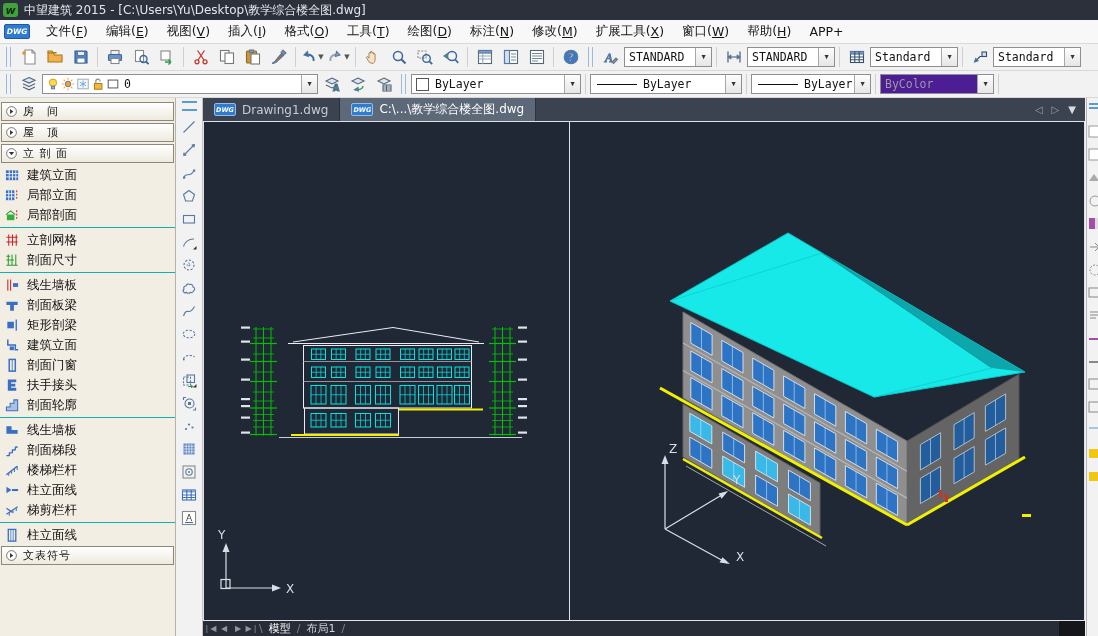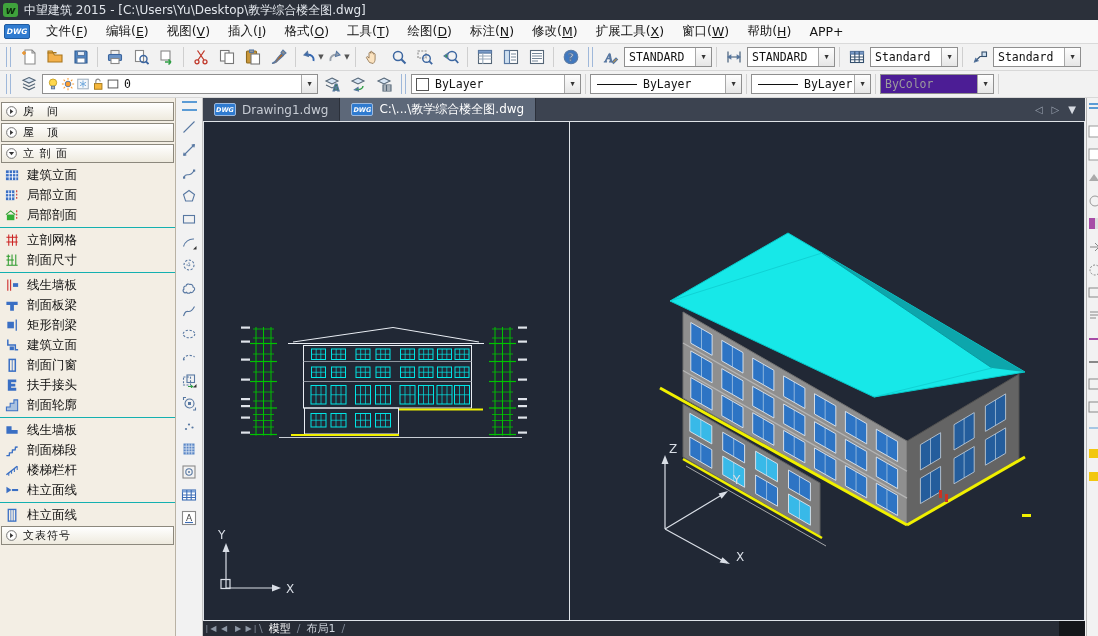--- a/index.html
+++ b/index.html
@@ -604,20 +604,29 @@
         <span>楼梯栏杆</span>
       </div>
       <div class="pitem">
         <span>
           <svg class="ic" width="15" height="15" viewBox="0 0 16 16" fill="none" stroke="#5878a2" stroke-width="1.1">
             <path d="M1.5 4l5.5 3.5L1.5 11z" fill="#3a6fc4" stroke="none"></path>
             <path d="M7.5 7.5H14" stroke="#3a6fc4" stroke-width="2.2"></path>
           </svg>
         </span>
         <span>柱立面线</span>
+      </div>
+      <div class="pitem">
+        <span>
+          <svg class="ic" width="15" height="15" viewBox="0 0 16 16" fill="none" stroke="#5878a2" stroke-width="1.1">
+            <path d="M1.5 12L13.5 4M1.5 5.5L8 10" stroke="#3a6fc4" stroke-width="1.3"></path>
+            <path d="M4.5 13.5v-3M8.5 11v-3M12 8.5v-3" stroke="#3a6fc4"></path>
+          </svg>
+        </span>
+        <span>梯剪栏杆</span>
       </div>
       <div class="psep"></div>
       <div class="pitem">
         <span>
           <svg class="ic" width="15" height="15" viewBox="0 0 16 16" fill="none" stroke="#5878a2" stroke-width="1.1">
             <rect x="3.5" y="1.5" width="8" height="12.5" fill="none" stroke="#3a6fc4" stroke-width="1.4"></rect>
             <path d="M6.2 1.5v12.5M8.8 1.5v12.5" stroke="#3a6fc4" stroke-width=".8"></path>
           </svg>
         </span>
         <span>柱立面线</span>

